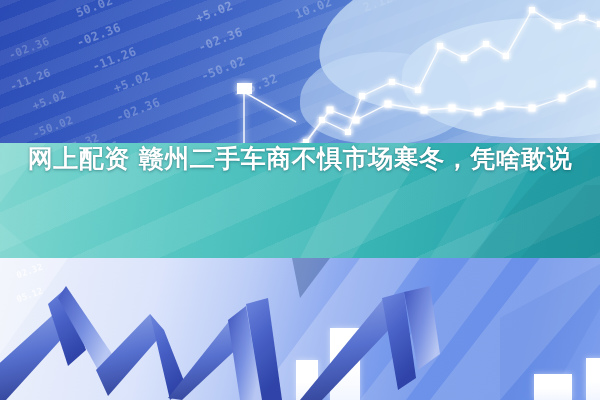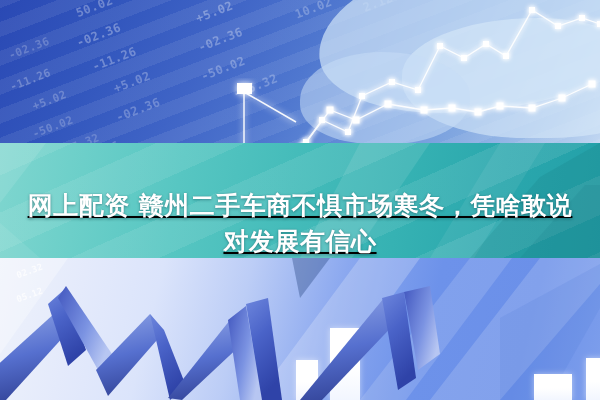--- a/index.html
+++ b/index.html
@@ -135,23 +135,22 @@
   }
 
   
   .title-wrap {
     position: absolute;
     left: 0; top: 143px;
     width: 600px; height: 115px;
     display: flex;
     flex-direction: column;
     align-items: center;
-    justify-content: flex-end;
+    justify-content: flex-start;
     gap: 4px;
-    text-decoration: underline;
   }
   .title-line {
     color: #ffffff;
     font-family: "DejaVu Sans", "Liberation Sans", sans-serif;
     font-weight: 700;
     font-size: 25px;
     line-height: 32px;
     letter-spacing: 0.5px;
     text-shadow: 0 1px 3px rgba(10,70,80,0.45),
                  0 0 1px rgba(10,70,80,0.35);
@@ -300,21 +299,20 @@
       <polygon points="430,115 500,0 545,0 474,115" fill="rgba(255,255,255,0.07)"></polygon>
       <polygon points="470,115 540,34 600,0 600,115" fill="rgba(20,110,120,0.16)"></polygon>
       <polygon points="520,115 585,42 600,42 600,115" fill="rgba(20,110,120,0.12)"></polygon>
       <polygon points="0,0 46,0 0,60" fill="rgba(255,255,255,0.10)"></polygon>
       <polygon points="0,80 40,115 0,115" fill="rgba(255,255,255,0.08)"></polygon>
     </svg>
   </div>
 
   <div class="title-wrap">
     <div class="title-line">网上配资 赣州二手车商不惧市场寒冬，凭啥敢说</div>
-    <div class="title-line">对发展有信心</div>
   </div>
 
   <div class="bottom-panel">
 
     <svg class="bp-band" style="left:0; top:0;" width="600" height="142" viewBox="0 0 600 142">
       <polygon points="255,142 360,0 420,0 318,142" fill="rgba(255,255,255,0.22)"></polygon>
       <polygon points="360,142 470,0 512,0 406,142" fill="rgba(255,255,255,0.14)"></polygon>
       <polygon points="430,142 540,0 600,0 600,26 500,142" fill="rgba(255,255,255,0.16)"></polygon>
       <polygon points="0,0 68,0 0,96" fill="rgba(255,255,255,0.30)"></polygon>
       <polygon points="500,60 600,6 600,50 548,142 500,142" fill="rgba(60,110,210,0.13)"></polygon>

